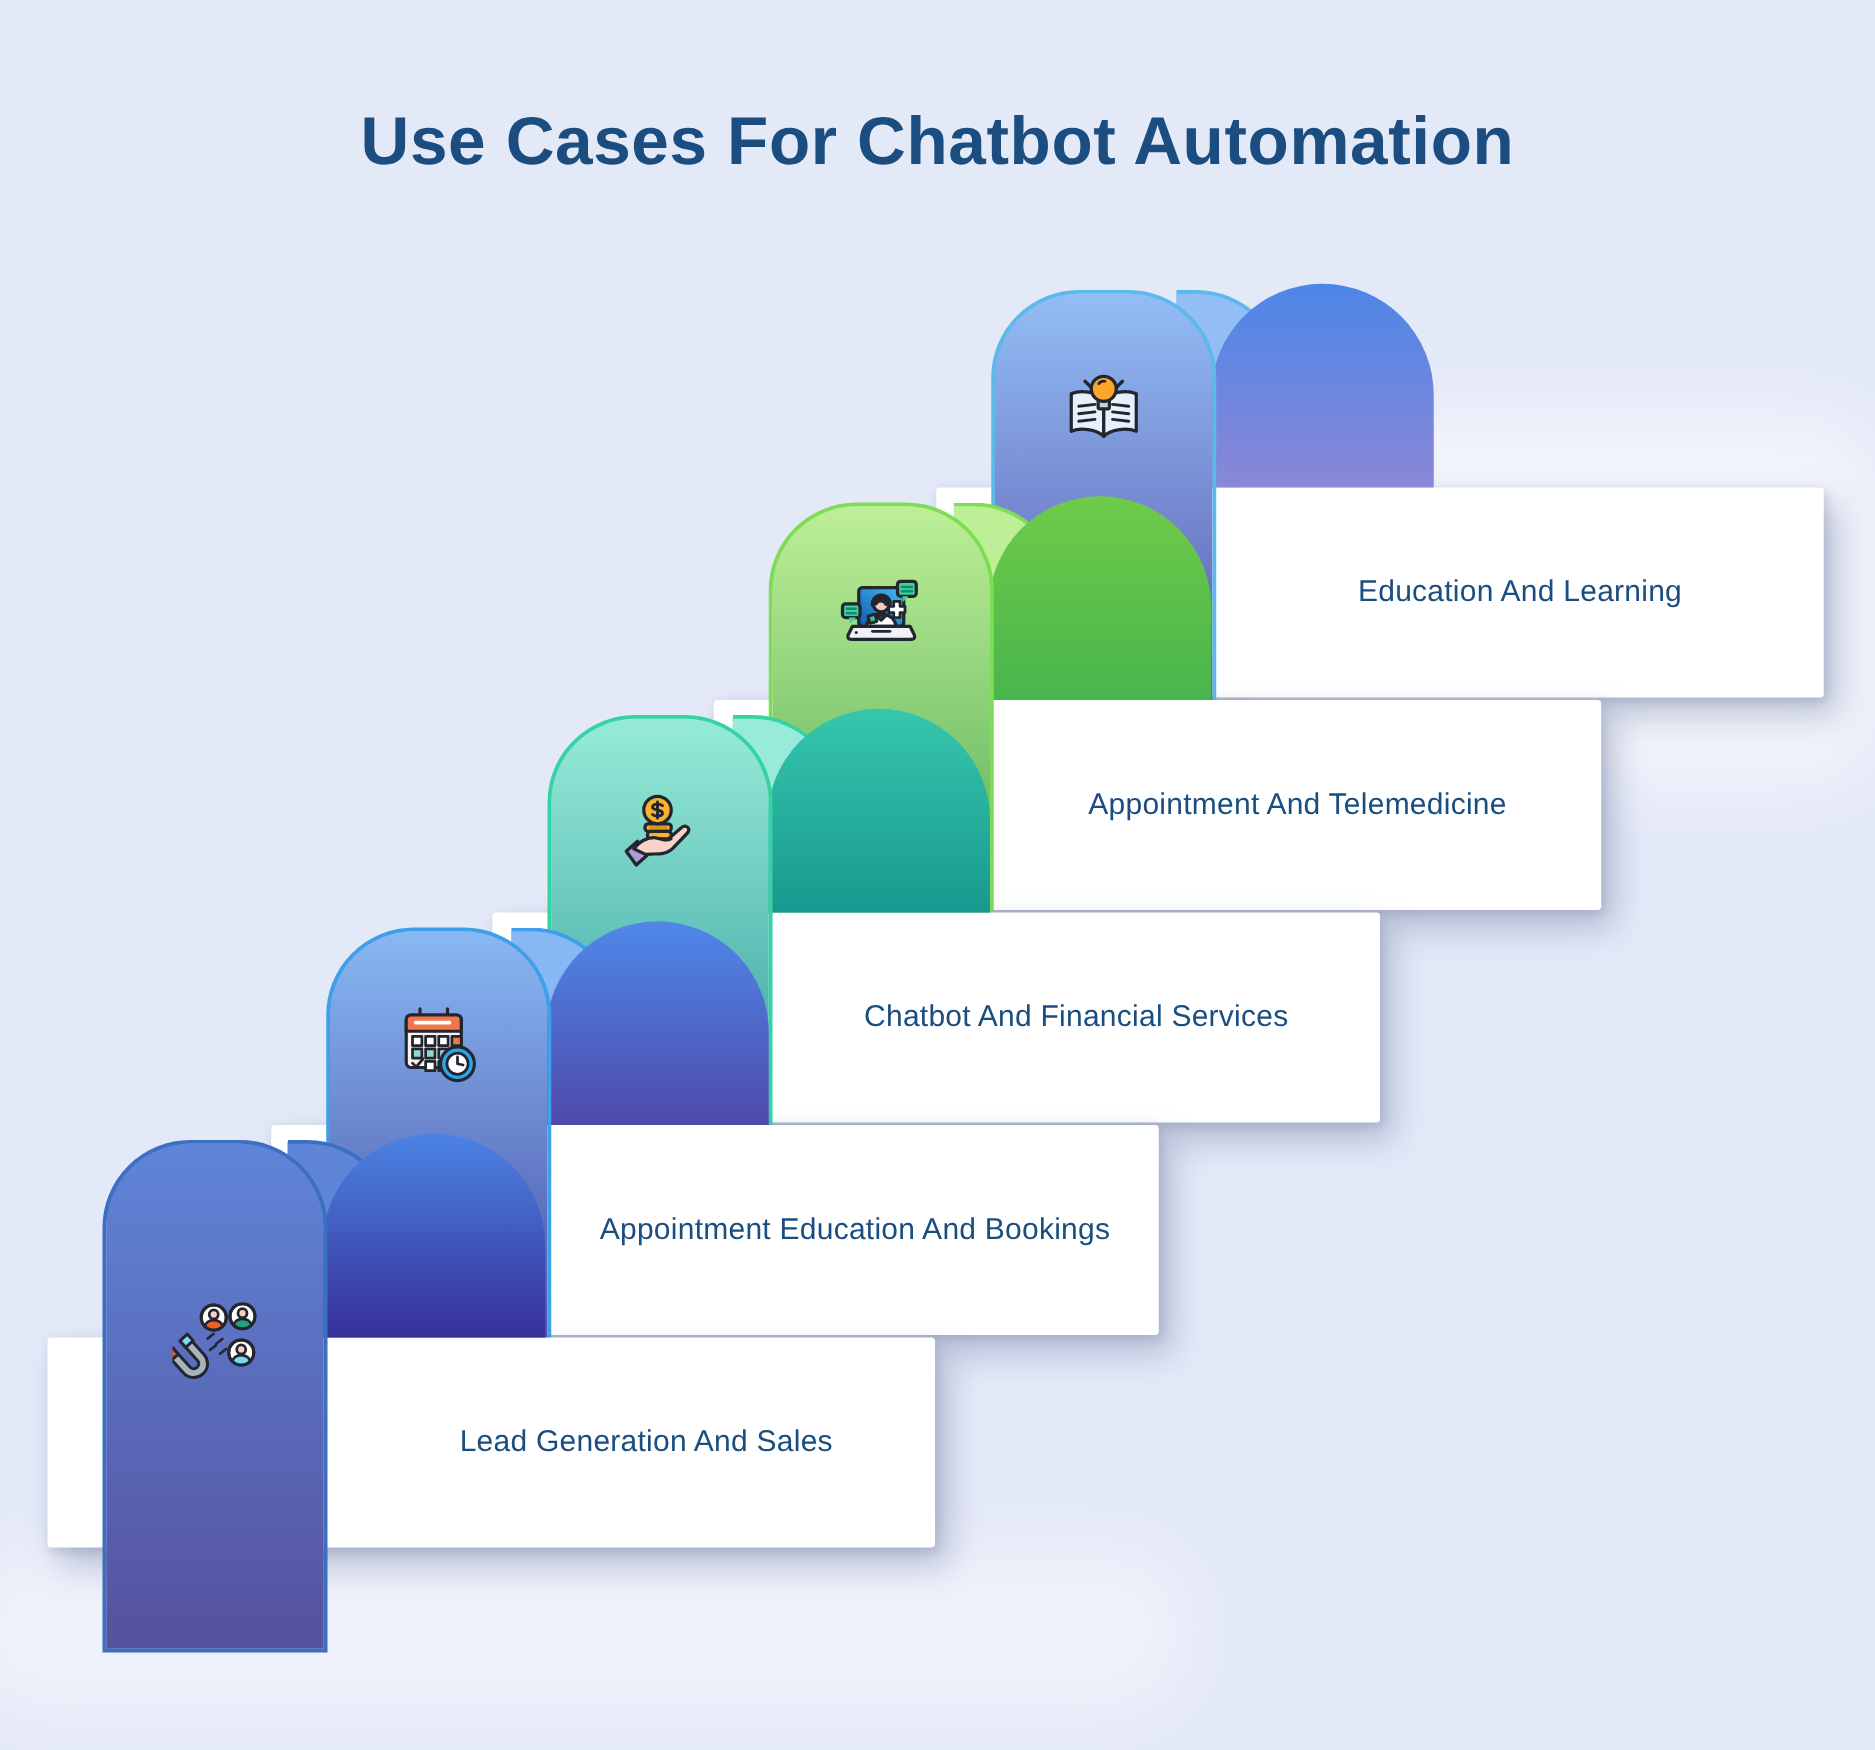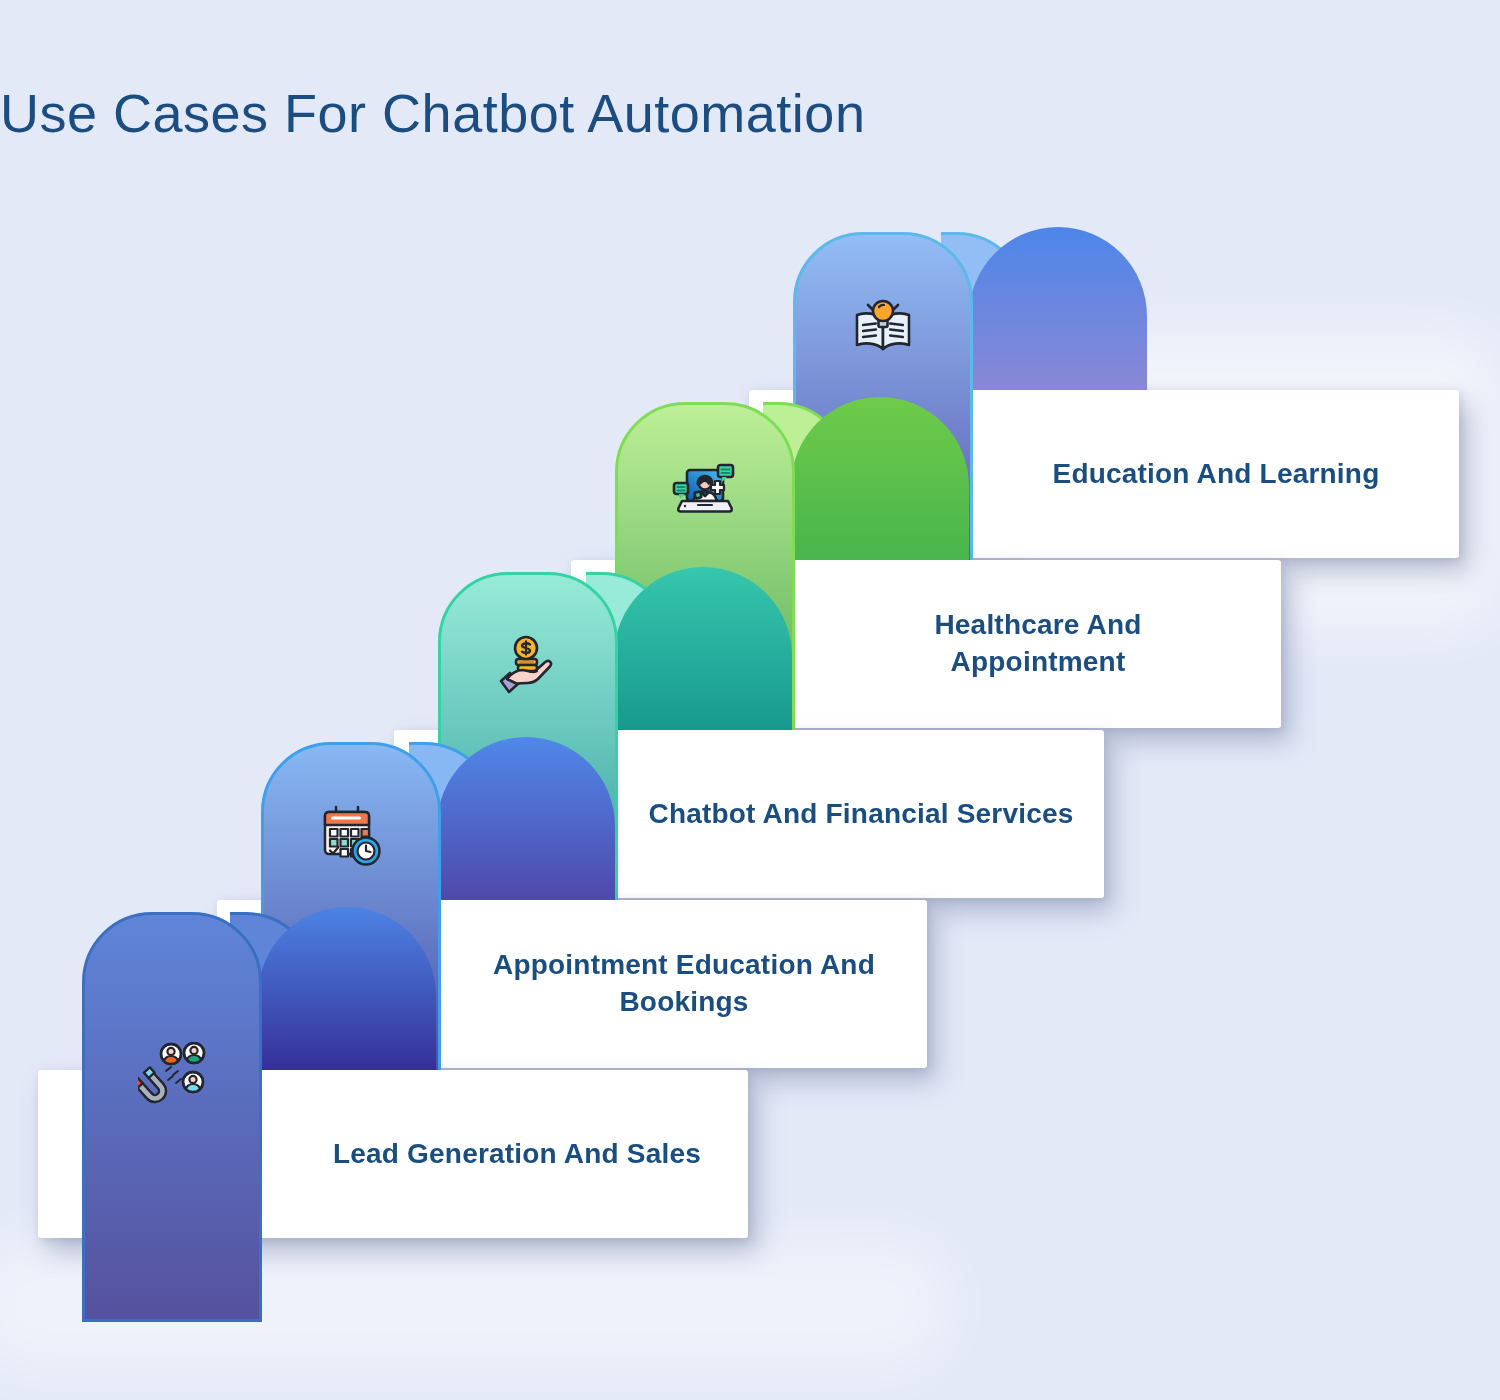--- a/index.html
+++ b/index.html
@@ -3,40 +3,40 @@
 <meta charset="utf-8">
 <style>
   html,body{margin:0;padding:0;}
   body{
     width:1500px;height:1400px;position:relative;overflow:hidden;
     background:#e4e9f8;
     font-family:"Liberation Sans", sans-serif;
   }
   .page-title{
     position:absolute;top:82px;left:0;width:1500px;
-    text-align:left;font-size:54px;font-weight:400;letter-spacing:.5px;
+    text-align:center;font-size:54px;font-weight:700;letter-spacing:.5px;
     color:#1b4d80;margin:0;
   }
   .glow{position:absolute;background:rgba(255,255,255,.5);filter:blur(26px);border-radius:60px;}
   .glow-top{left:1005px;top:330px;width:500px;height:300px;}
   .glow-bottom{left:-30px;top:1240px;width:980px;height:130px;background:rgba(255,255,255,.42);}
 
   .step{position:absolute;left:0;top:0;width:0;height:0;}
   .step *{box-sizing:border-box;}
 
   
   .card{
     position:absolute;left:calc(var(--L) - 44px);top:calc(var(--T) + 158px);
     width:710px;height:168px;background:#ffffff;border-radius:3px;
     box-shadow:10px 14px 26px rgba(105,118,155,.40), 2px 3px 8px rgba(105,118,155,.22);
     display:flex;align-items:center;justify-content:center;
     padding-left:224px;
   }
   .card .label{
-    font-size:28px;line-height:1.32;font-weight:700;color:#1b4e80;
+    font-size:24px;line-height:1.32;font-weight:400;color:#1b4e80;
     text-align:center;letter-spacing:.2px;
   }
   .flare{
     position:absolute;left:calc(var(--L) + 148px);top:var(--T);
     width:86px;height:92px;background:var(--front-top);
     border-top:3px solid var(--border);border-right:3px solid var(--border);
     border-top-right-radius:70px;
   }
   .arch-back{
     position:absolute;left:calc(var(--L) + 176px);top:calc(var(--T) - 5px);
@@ -99,21 +99,21 @@
         <rect x="29.5" y="28" width="9" height="7" rx="1.5" fill="#c9cfd8"></rect>
         <circle cx="34" cy="19" r="10" fill="#f9a62b"></circle>
         <path d="M30,15 a5,5 0 0 1 5,-2" fill="none" stroke-width="2.2"></path>
       </g>
     </svg>
   </div>
 </div>
 
 <div class="step step-heal" style="--border: #7edd54; --front-top: #bdef97; --front-bottom: #3f9e4a; --back-top: #6ecb49; --back-bottom: #49b54d;">
   <div class="card">
-    <span class="label">Healthcare And Appointment</span>
+    <span class="label">Appointment And Telemedicine</span>
   </div>
   <div class="flare"></div>
   <div class="arch-back"></div>
   <div class="arch-front">
     <svg class="icon" viewBox="0 0 68 68">
       <defs>
         <linearGradient id="scr" x1="1" y1="0" x2="0" y2="1">
           <stop offset="0" stop-color="#49bdf0"></stop>
             <stop offset="1" stop-color="#0c5cb2"></stop>
         </linearGradient>

